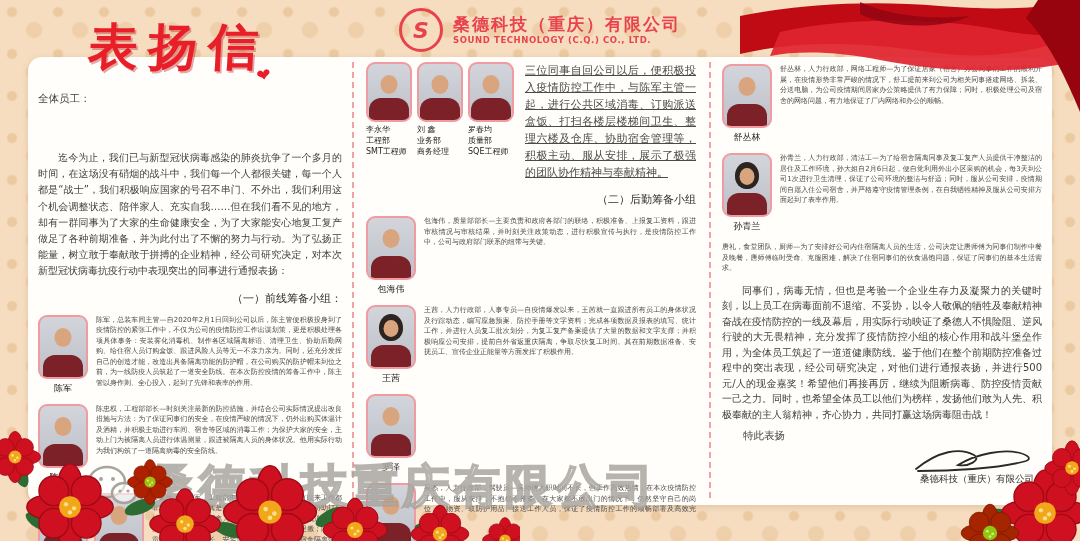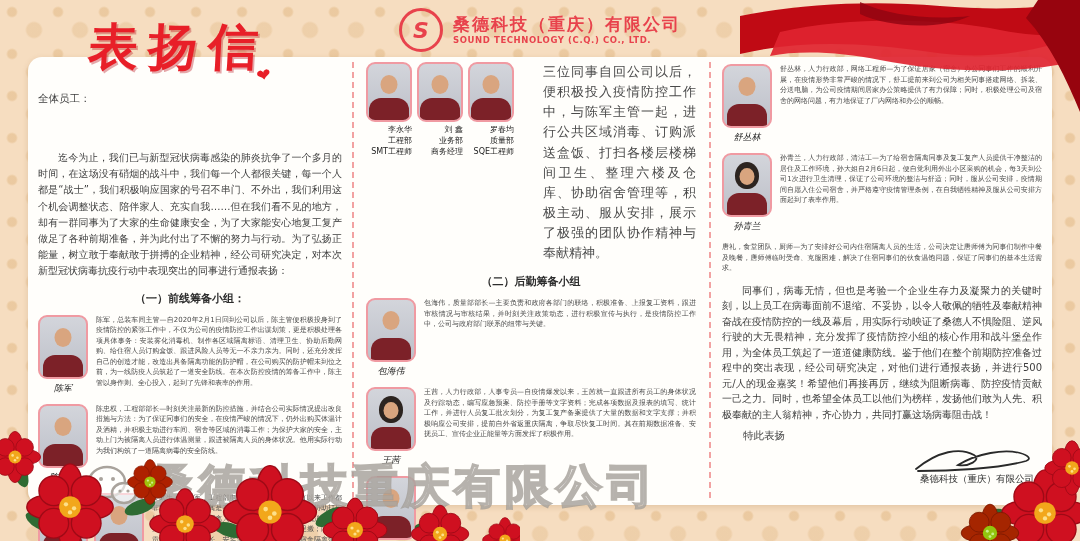--- a/index.html
+++ b/index.html
@@ -29,40 +29,40 @@
   .title{position:absolute;left:88px;top:14px;z-index:5;color:#e81f28;font-weight:900;font-size:50px;letter-spacing:10px;
     transform:skewX(-3deg);text-shadow:2px 2px 0 rgba(180,10,20,.35);}
   .title .heart{position:absolute;right:-4px;bottom:-4px;font-size:17px;letter-spacing:0;transform:rotate(-12deg);color:#e81f28;text-shadow:none;}
   
   .col{position:absolute;z-index:4;color:#3e3e3e;}
   .col1{left:38px;top:92px;width:304px;}
   .col2{left:366px;top:62px;width:330px;}
   .col3{left:722px;top:64px;width:320px;}
   .salutation{font-size:10.5px;margin-bottom:5px;}
   .intro{font-size:10px;line-height:1.62;text-align:justify;text-indent:2em;margin-top:44px;}
-  .sechead{text-align:center;font-weight:bold;font-size:11px;margin:11px 0 9px;color:#2d2d2d;}
+  .sechead{text-align:right;font-weight:normal;font-size:11px;margin:11px 0 9px;color:#2d2d2d;}
   .entry{display:flex;gap:8px;margin-bottom:9px;align-items:flex-start;}
-  .pw{flex-shrink:0;text-align:center;font-style:italic;}
+  .pw{flex-shrink:0;text-align:center;}
   .photo{position:relative;width:46px;height:60px;border:2px solid #f09aa2;border-radius:9px;overflow:hidden;
     background:linear-gradient(180deg,#d3d5db,#bdc0c9);}
   .photo.sm{width:42px;height:56px;}
   .ph-hair{display:none;position:absolute;top:7px;left:50%;transform:translateX(-50%);width:24px;height:27px;border-radius:50% 50% 46% 46%;background:#2c2420;}
   .photo.female .ph-hair{display:block;}
   .ph-head{position:absolute;top:11px;left:50%;transform:translateX(-50%);width:17px;height:19px;border-radius:50%;background:#d9a57f;}
   .photo.female .ph-head{top:13px;width:15px;height:17px;}
   .ph-body{position:absolute;bottom:-3px;left:50%;transform:translateX(-50%);width:40px;height:25px;border-radius:12px 12px 0 0;background:#7c2128;}
   .photo.blue{background:linear-gradient(180deg,#5e8fc4,#4a77ad);}
   .pname{font-size:9px;margin-top:3px;color:#1e1e1e;}
   .ptext{font-size:7px;line-height:1.5;color:#4a4a4a;text-align:justify;}
   .pair{display:flex;gap:6px;flex-shrink:0;}
   
   .trio{display:flex;gap:5px;}
-  .tw{text-align:right;flex-shrink:0;}
+  .tw{text-align:left;flex-shrink:0;}
   .tlabel{font-size:8px;line-height:1.35;margin-top:3px;color:#1e1e1e;}
-  .trio-text{font-size:13px;line-height:1.55;color:#4a4a4a;text-align:justify;margin-left:24px;}
+  .trio-text{font-size:11px;line-height:1.55;color:#4a4a4a;text-align:justify;margin-left:6px;text-decoration:underline;}
   
   .closing{font-size:10px;line-height:1.55;text-align:justify;text-indent:2em;margin-top:4px;}
   .signoff{font-size:10.5px;margin-top:7px;text-indent:2em;}
   .sigblock{text-align:right;padding-right:4px;margin-top:2px;}
   .sigcompany{font-size:9.5px;color:#2e2e2e;text-align:right;padding-right:8px;margin-top:-6px;}
   
   .watermark{position:absolute;left:86px;top:456px;z-index:30;display:flex;align-items:center;gap:10px;}
   .wm-text{font-size:46px;font-weight:bold;letter-spacing:5px;color:rgba(255,255,255,.42);
     -webkit-text-stroke:1.8px rgba(158,152,146,.75);}
   

